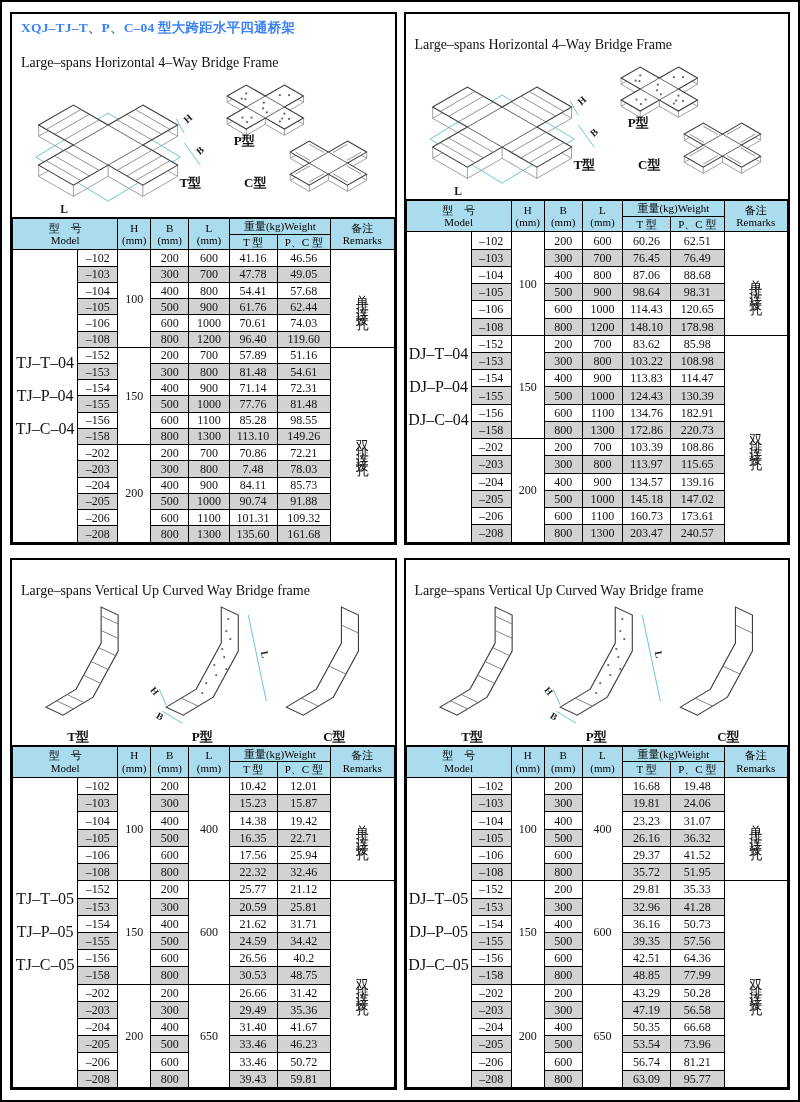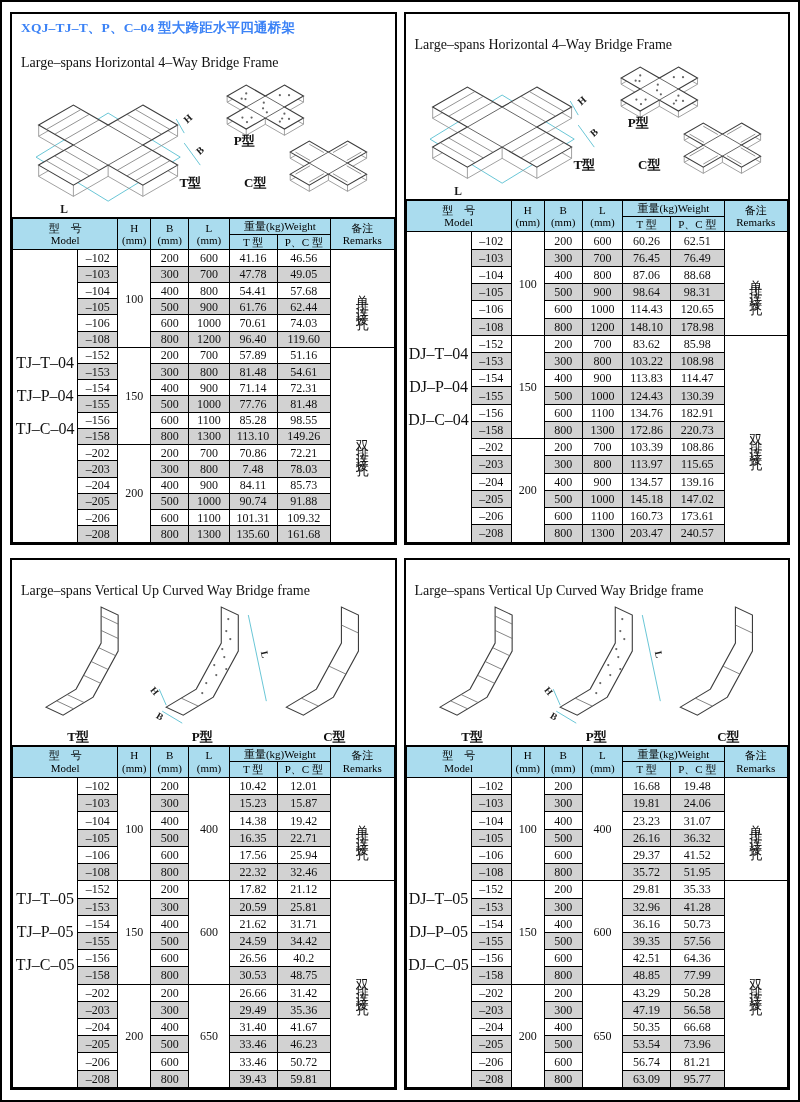--- a/index.html
+++ b/index.html
@@ -722,21 +722,21 @@
             <td class="suffix stripe">–108</td>
             <td class="stripe">800</td>
             <td class="stripe">22.32</td>
             <td class="stripe">32.46</td>
           </tr>
           <tr>
             <td class="suffix">–152</td>
             <td rowspan="6">150</td>
             <td>200</td>
             <td rowspan="6">600</td>
-            <td>17.82</td>
+            <td>25.77</td>
             <td>21.12</td>
             <td rowspan="12">
               <div class="vtext">双排连接孔</div>
             </td>
           </tr>
           <tr>
             <td class="suffix stripe">–153</td>
             <td class="stripe">300</td>
             <td class="stripe">20.59</td>
             <td class="stripe">25.81</td>

